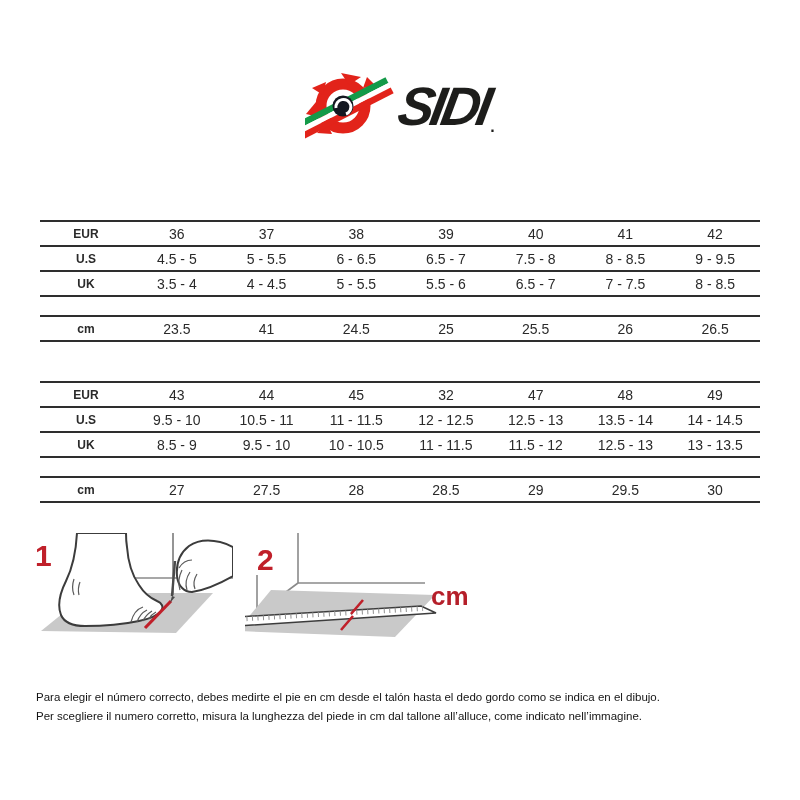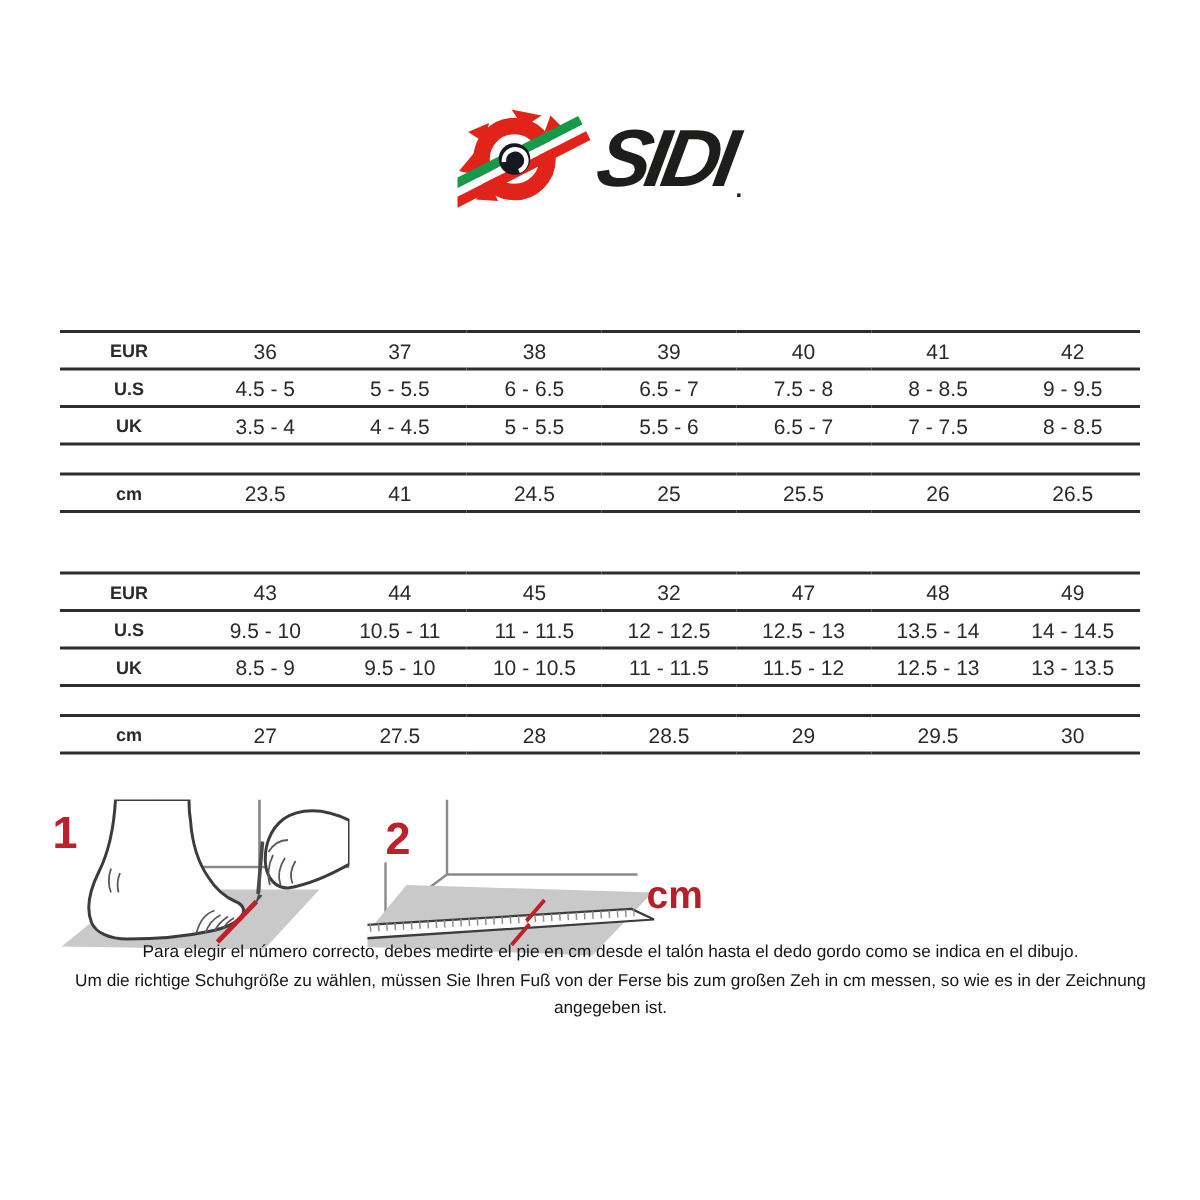--- a/index.html
+++ b/index.html
@@ -28,21 +28,21 @@
   #fig1 { left:33px;  width:200px; height:125px; }
   #fig2 { left:245px; width:232px; height:125px; }
   .step-num { position:absolute; font-size:30px; font-weight:bold; color:#c0202a; line-height:1; }
   #fig1 .step-num { left:2px; top:8px; }
   #fig2 .step-num { left:12px; top:12px; }
   .cm-label { position:absolute; left:186px; top:50px; font-size:26px; font-weight:bold;
               color:#b51f2a; line-height:1; }
   .figure svg { position:absolute; left:0; top:0; }
 
   
-  .instructions { position:absolute; left:36px; top:626px; width:742px;text-align:center; }
+  .instructions { position:absolute; left:36px; top:688px; width:742px; }
   .instructions p { margin:0; font-size:11.5px; line-height:18.6px; color:#151515; }
 </style>
 </head>
 <body>
 
 <div class="sheet">
 
   <div class="logo">
     <svg class="logo-mark" width="92" height="68" viewBox="0 0 92 68">
       <circle cx="38" cy="34" r="22" fill="none" stroke="#e2231a" stroke-width="11"></circle>
@@ -216,16 +216,16 @@
       <path d="M-4,86 L178,75.5" stroke="#8f8f8f" stroke-width="5" stroke-dasharray="1 4.5" fill="none"></path>
 
       <path d="M106,81 L118,67 M96,97 L108,83" stroke="#c0202a" stroke-width="2.6" fill="none"></path>
     </svg>
     <span class="step-num">2</span>
     <span class="cm-label">cm</span>
   </div>
 
   <div class="instructions">
     <p>Para elegir el número correcto, debes medirte el pie en cm desde el talón hasta el dedo gordo como se indica en el dibujo.</p>
-    <p>Um die richtige Schuhgröße zu wählen, müssen Sie Ihren Fuß von der Ferse bis zum großen Zeh in cm messen, so wie es in der Zeichnung angegeben ist.</p>
+    <p>Per scegliere il numero corretto, misura la lunghezza del piede in cm dal tallone all’alluce, come indicato nell’immagine.</p>
   </div>
 
 </div>
 
 </body></html>

